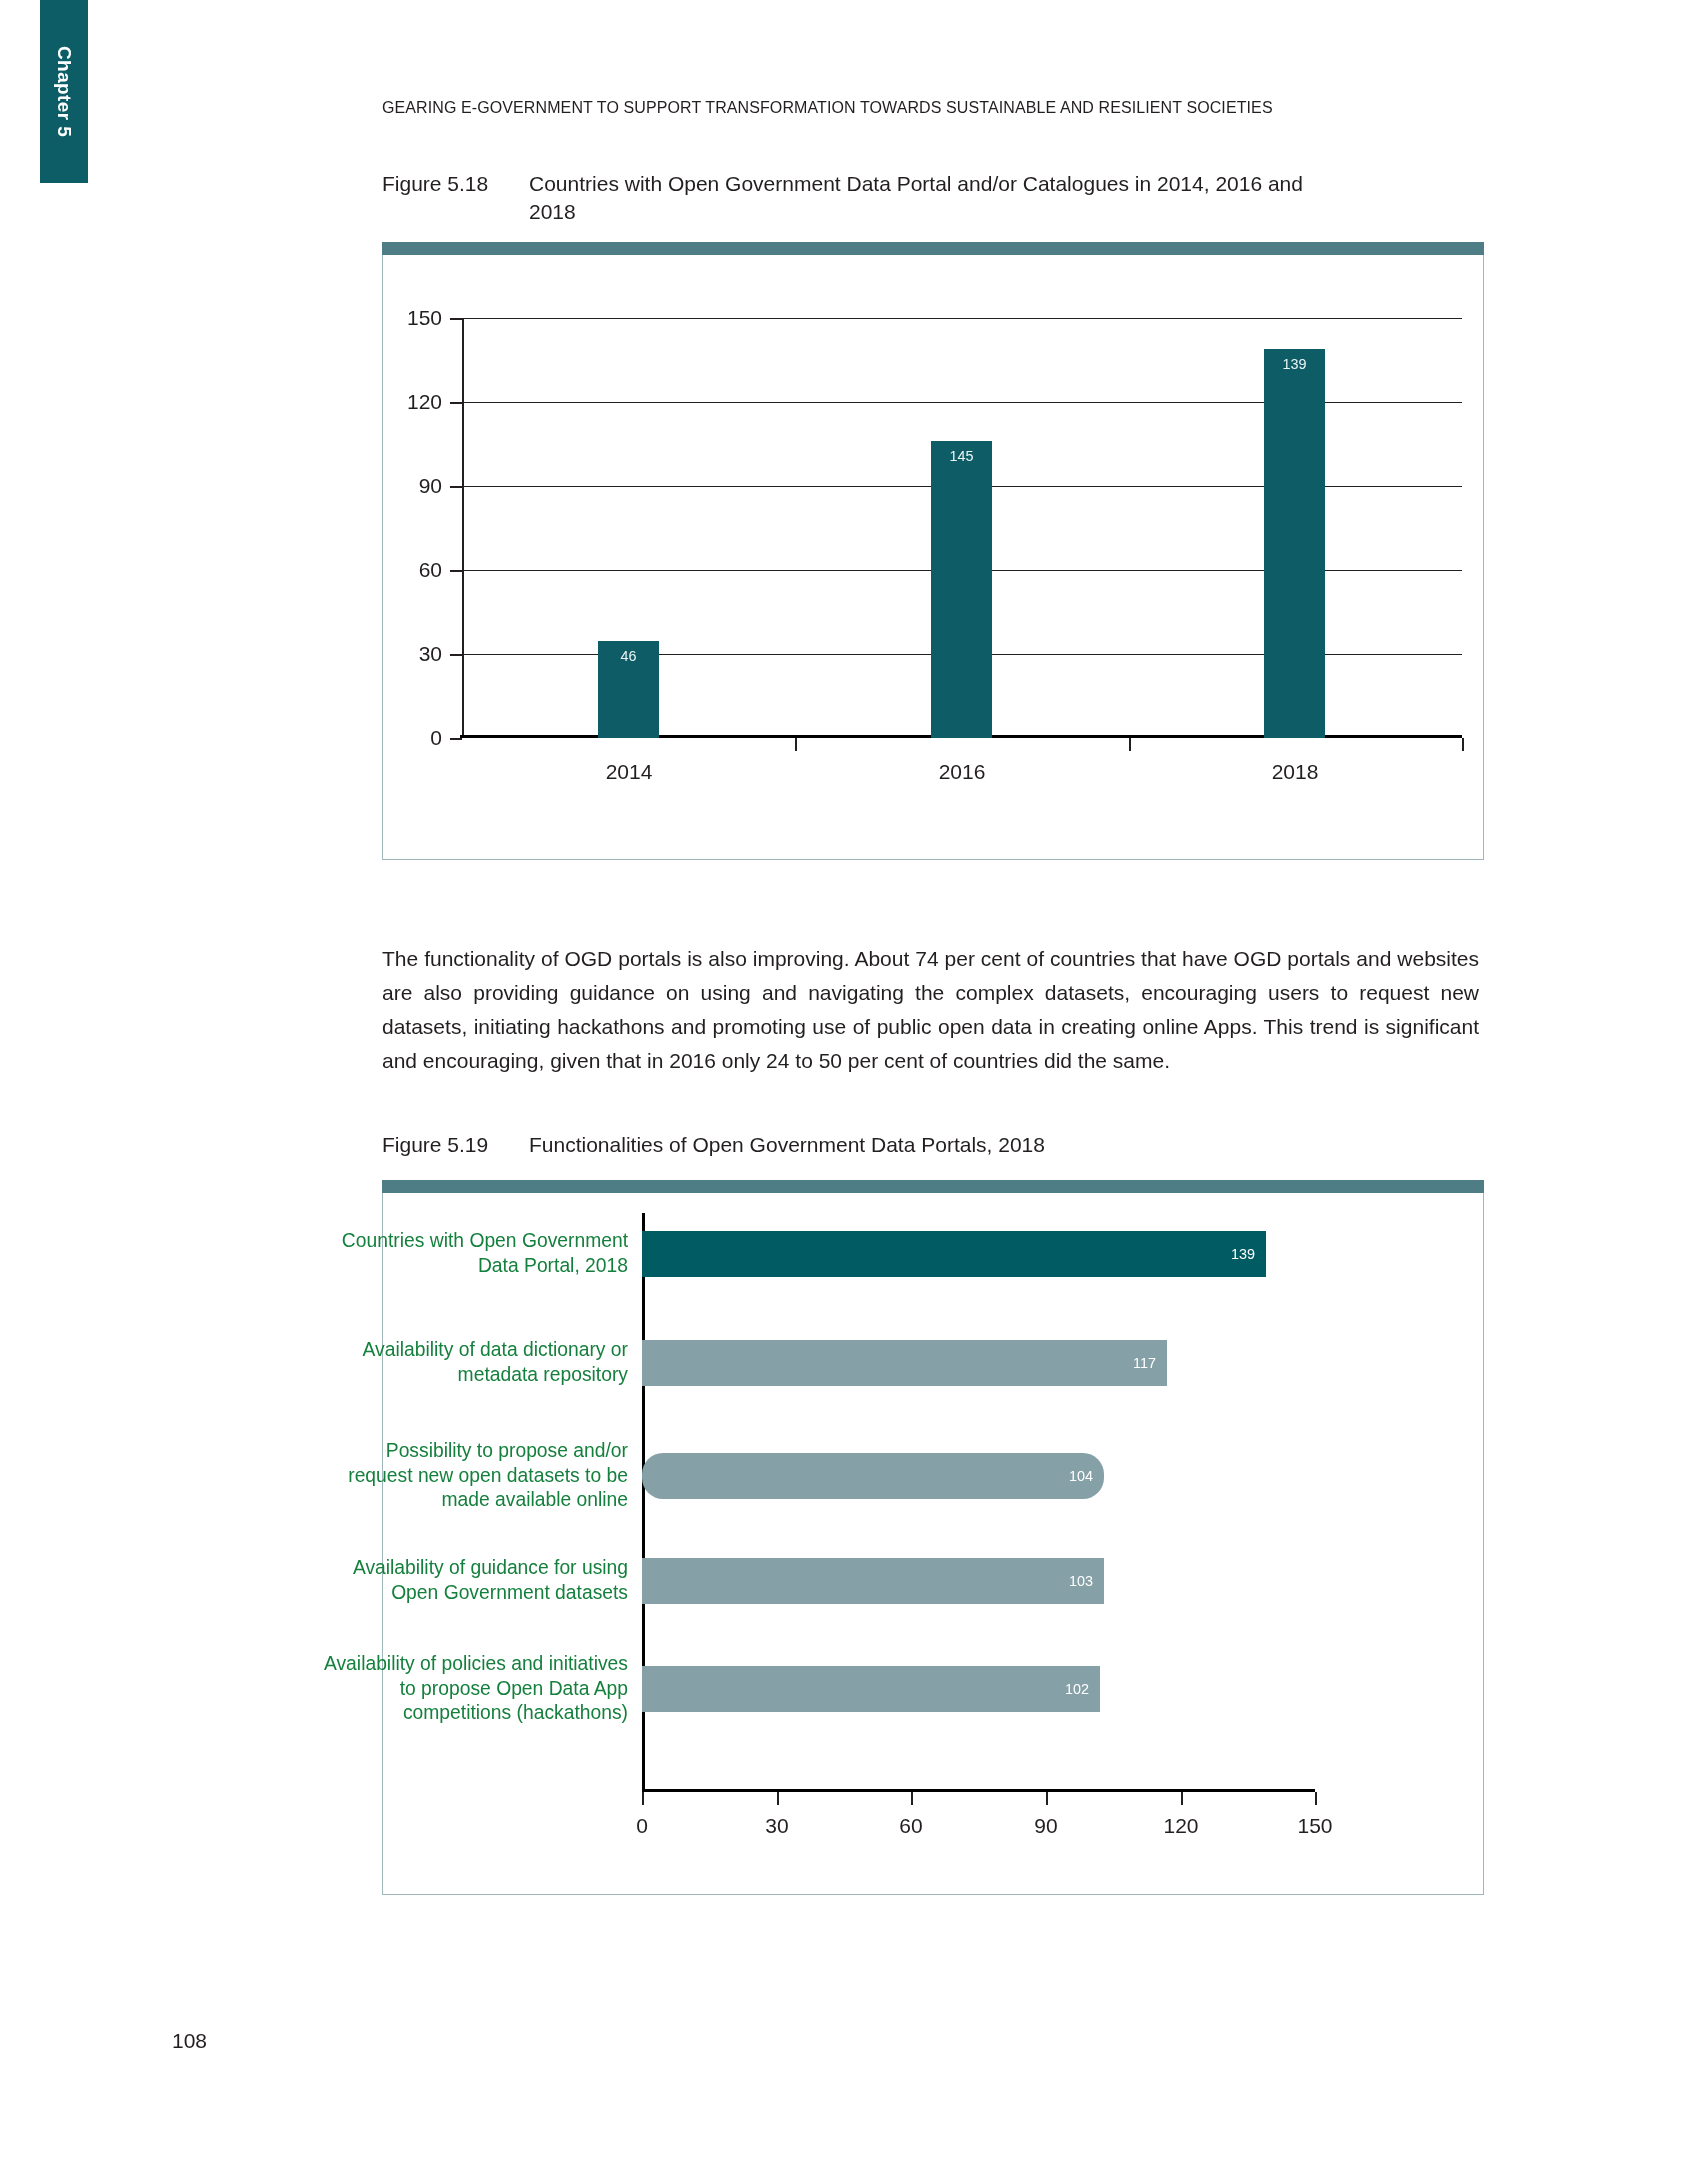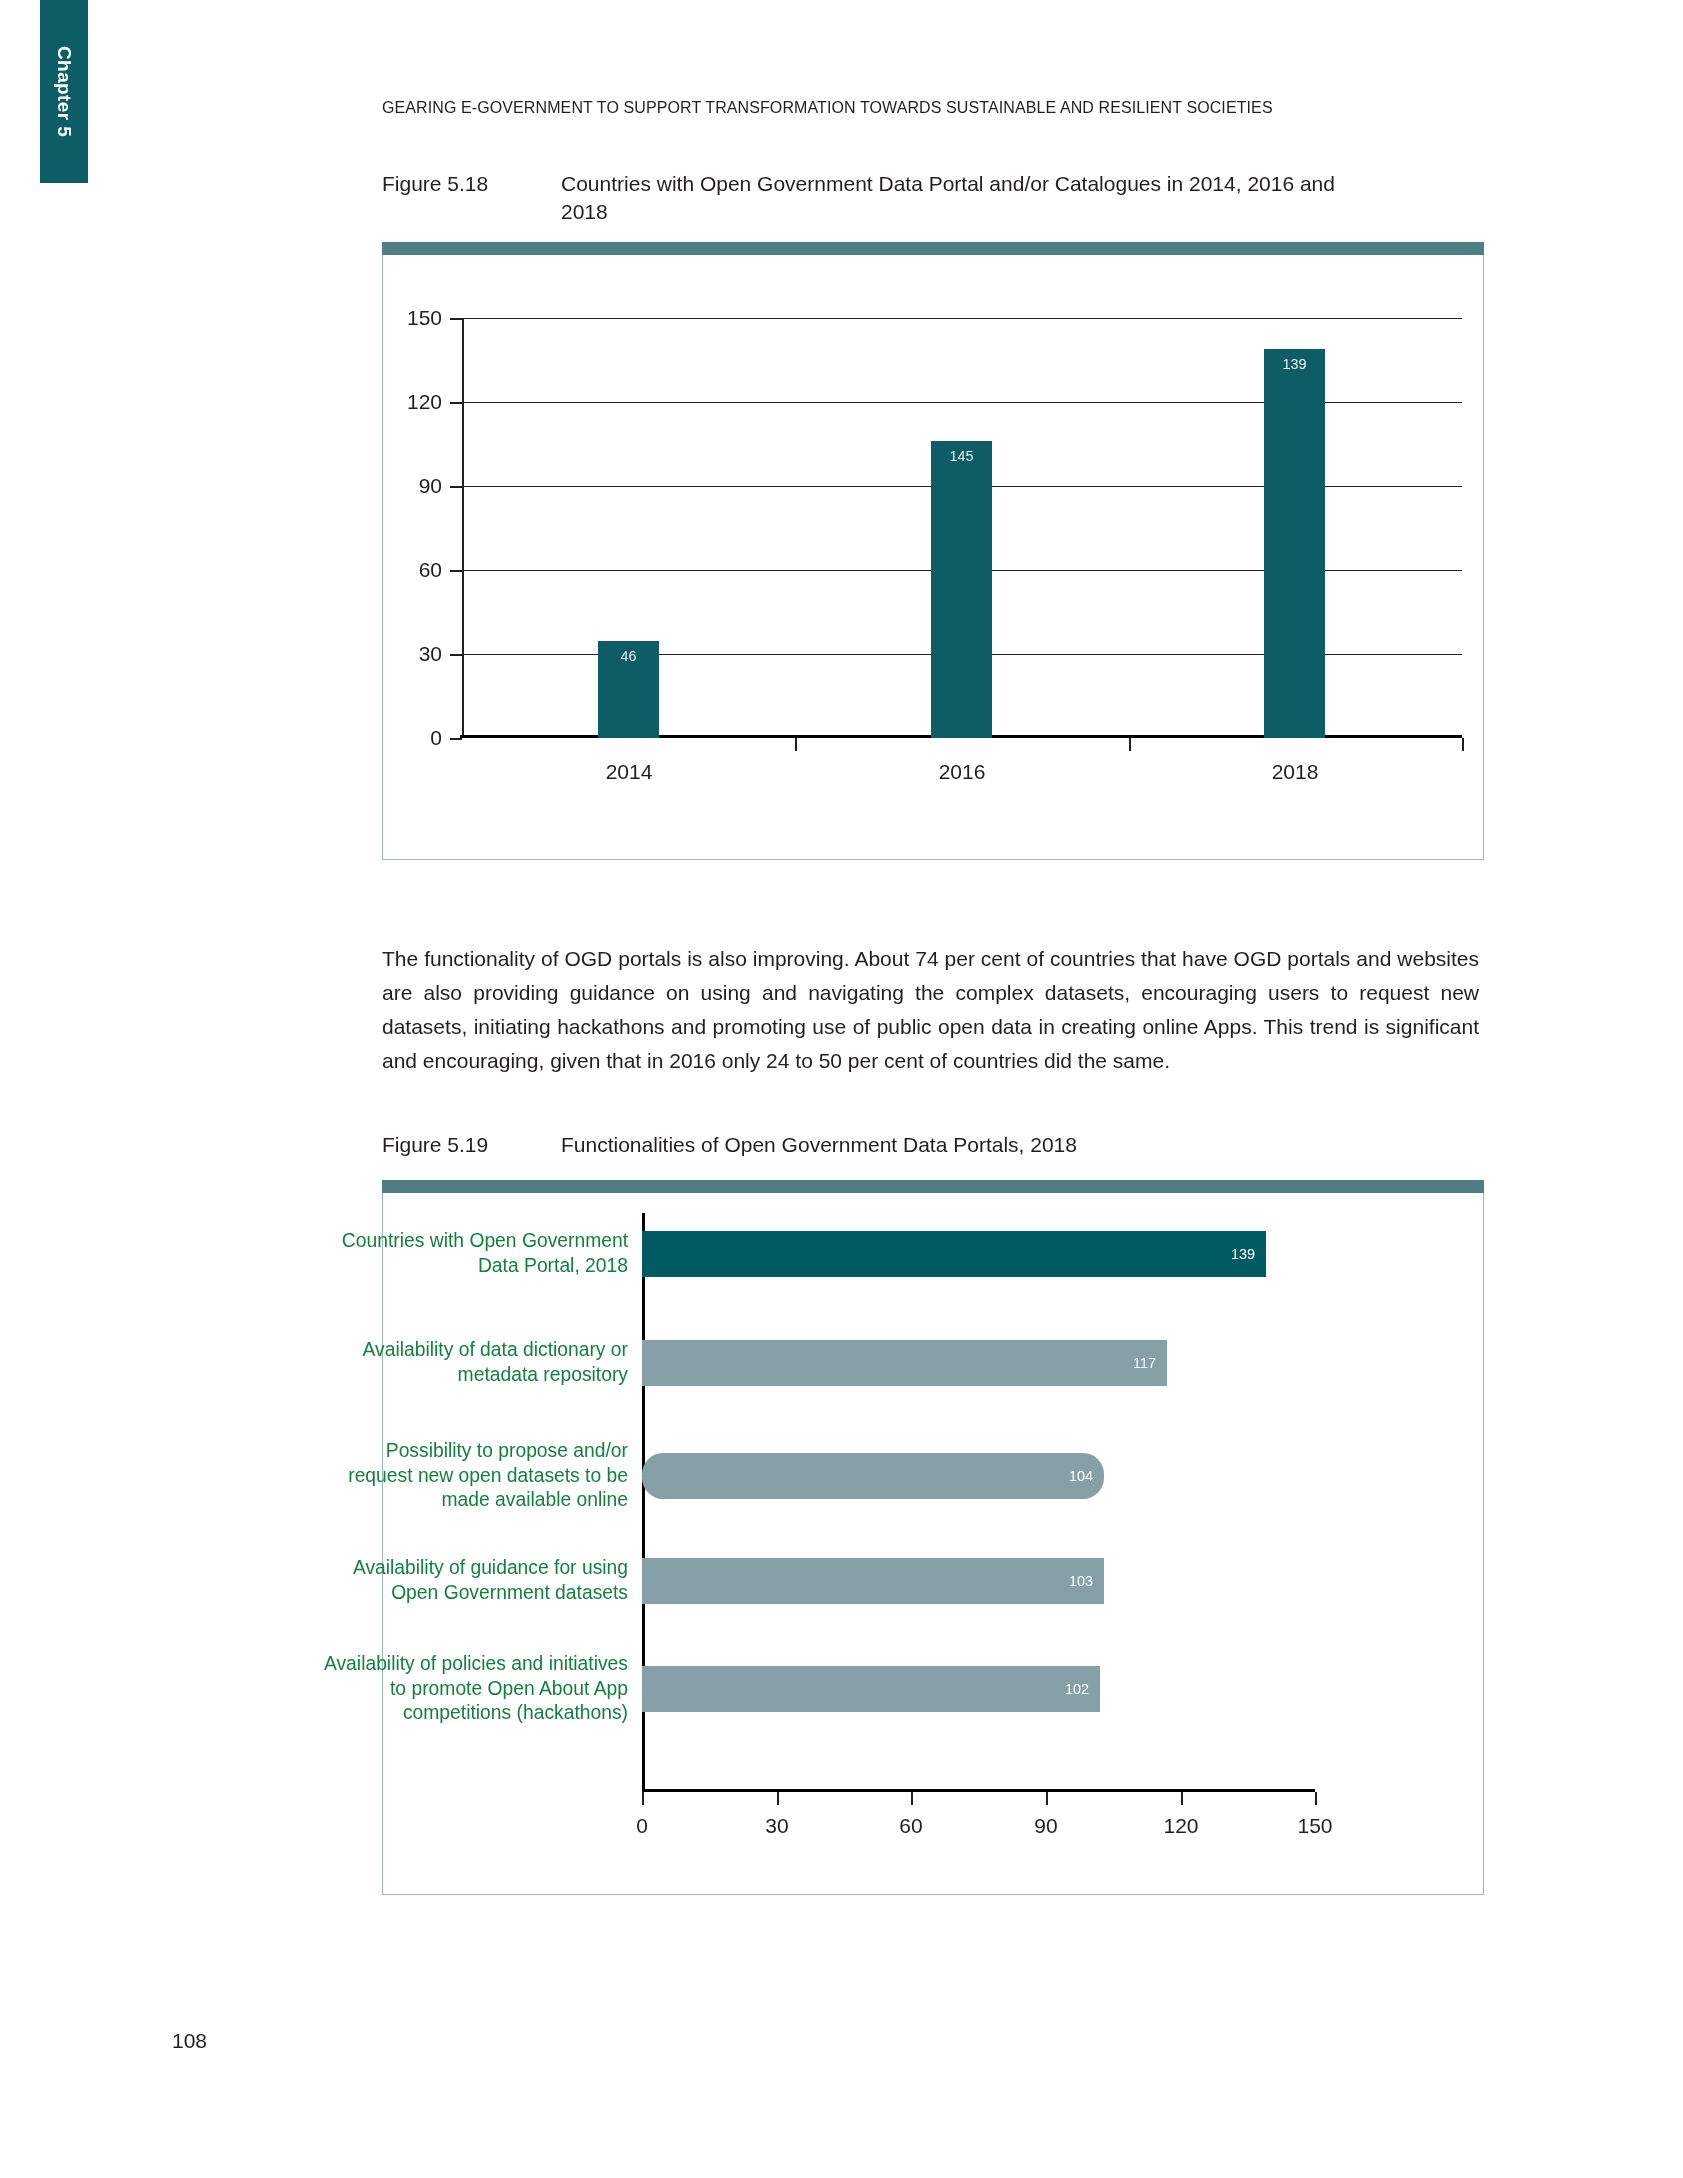--- a/index.html
+++ b/index.html
@@ -24,21 +24,21 @@
   .running-header{
     position:absolute;left:382px;top:99px;
     font-size:16px;letter-spacing:0.1px;color:#231f20;white-space:nowrap;
   }
 
   
   .fig-caption{
     position:absolute;font-size:21px;color:#231f20;line-height:1.32;
   }
   .fig-caption .fig-num{display:inline-block;width:147px;vertical-align:top;}
-  .fig-caption .fig-title{display:inline-block;width:auto;vertical-align:top;max-width:812px;margin-left:32px;}
+  .fig-caption .fig-title{display:inline-block;width:auto;vertical-align:top;max-width:812px;}
 
   #caption-518{left:382px;top:170px;width:1109px;}
   #caption-519{left:382px;top:1131px;width:1109px;}
 
   
   .fig-box{
     position:absolute;border:1px solid #9fb6bb;background:#ffffff;box-sizing:border-box;
   }
   .fig-box .fig-topbar{
     position:absolute;left:-1px;right:-1px;top:-1px;height:13px;background:#4e7d85;
@@ -236,21 +236,21 @@
         <div>Open Government datasets</div>
       </div>
       <div class="c2-bar" style="width:462px;background:#86a0a7;">
         <span class="c2-bar-val">103</span>
       </div>
     </div>
 
     <div class="c2-row" style="top:453px;height:46px;">
       <div class="c2-catlabel">
         <div>Availability of policies and initiatives</div>
-        <div>to promote Open About App</div>
+        <div>to propose Open Data App</div>
         <div>competitions (hackathons)</div>
       </div>
       <div class="c2-bar" style="width:458px;background:#86a0a7;">
         <span class="c2-bar-val">102</span>
       </div>
     </div>
 
     <div class="c2-xtick" style="left:0px;"></div>
     <div class="c2-xtick" style="left:135px;"></div>
     <div class="c2-xtick" style="left:269px;"></div>

